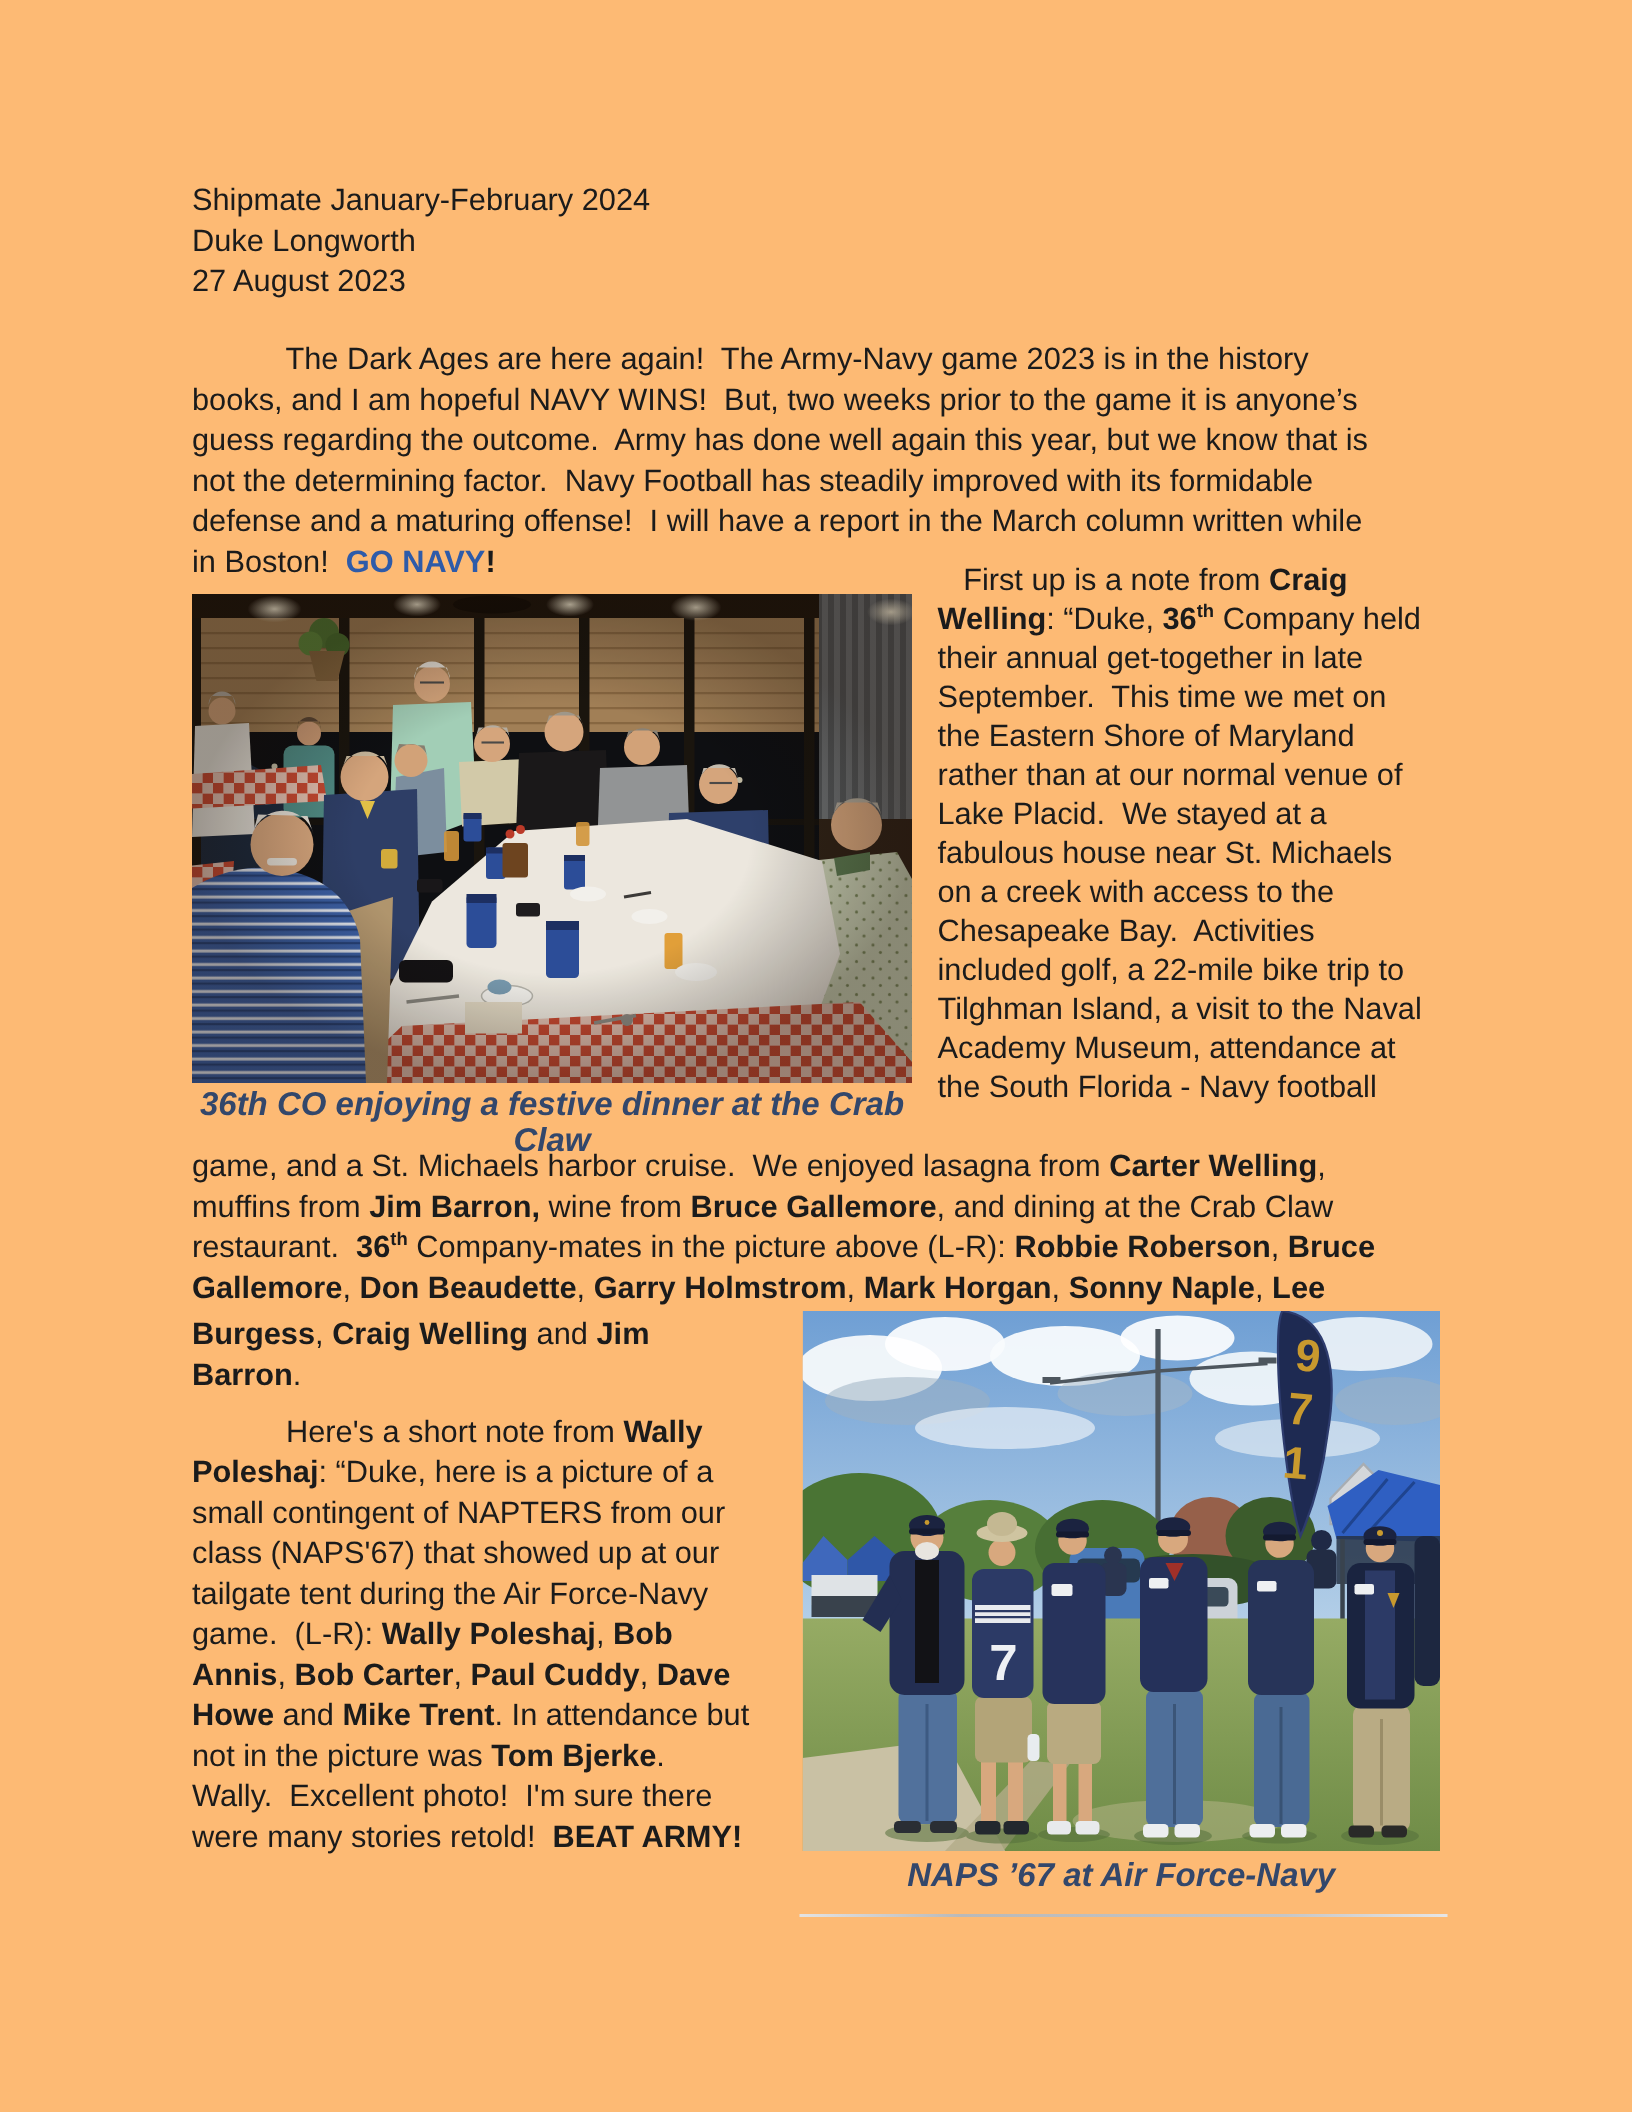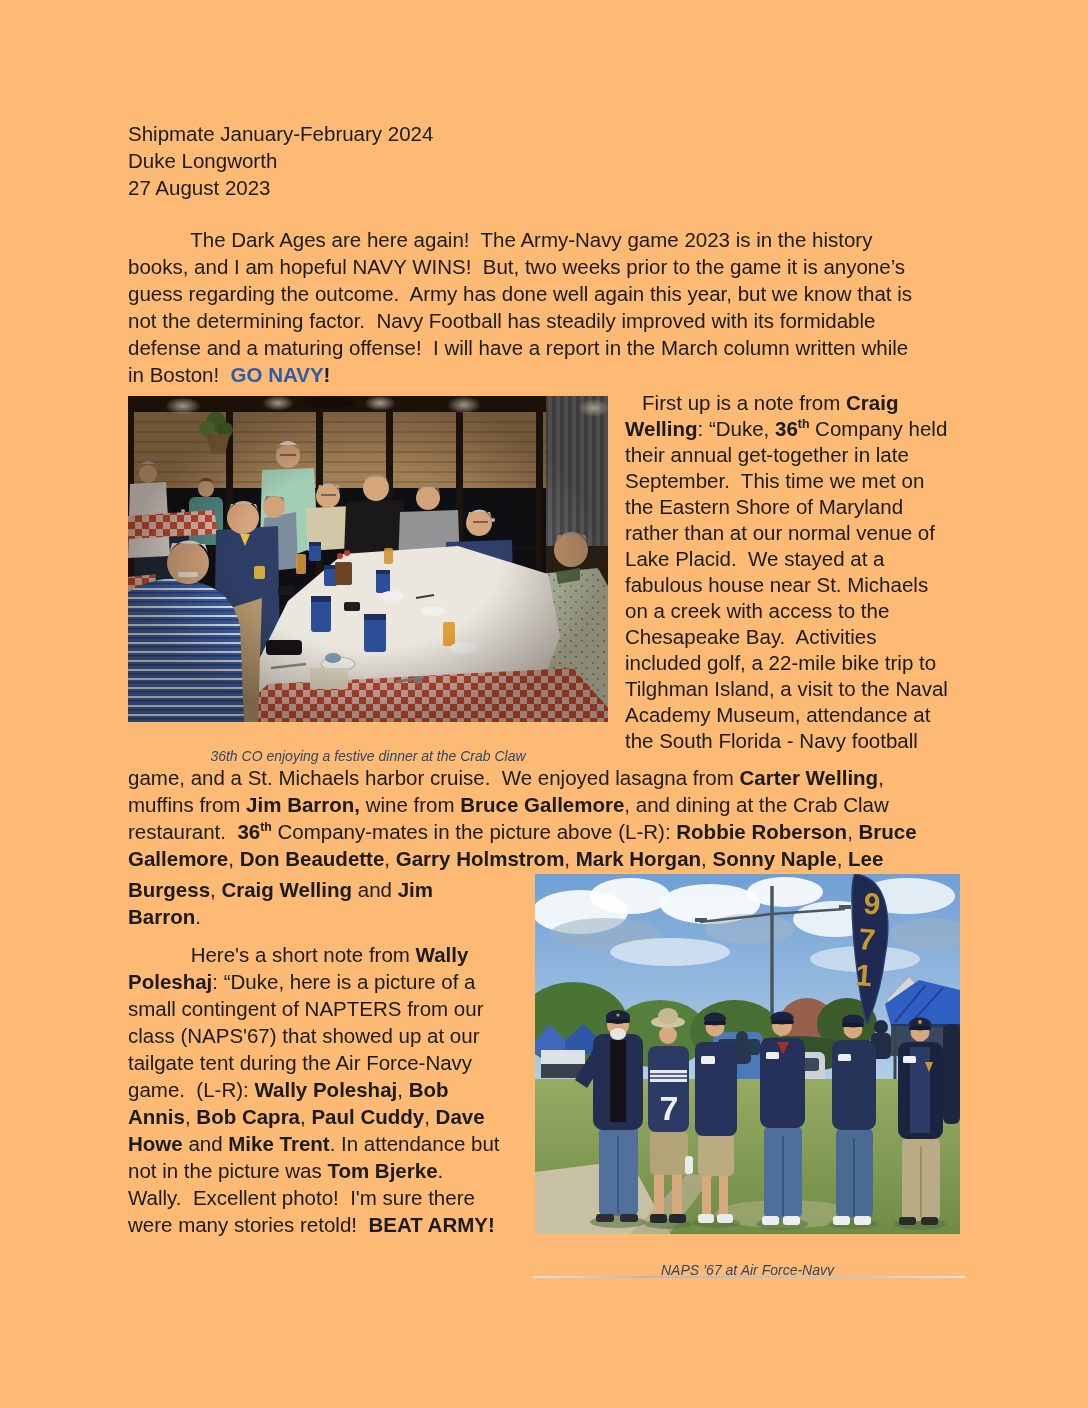--- a/index.html
+++ b/index.html
@@ -5,22 +5,22 @@
   html,body{margin:0;padding:0;background:#ffffff;}
   .page{position:relative;width:1088px;height:1408px;background:#fdba74;
         font-family:"Liberation Sans",sans-serif;color:#1b1b1b;overflow:hidden;}
   .hline{white-space:pre;font-size:20.5px;line-height:27px;}
   .tblock{position:absolute;font-size:20.5px;line-height:27px;}
   .tline{white-space:pre;}
   .tline .b{font-weight:700;}
   sup{font-size:0.6em;vertical-align:super;line-height:0;}
   .header{position:absolute;left:128px;top:120px;}
   .rcol{line-height:26px;}
-  .caption{position:absolute;text-align:center;font-weight:400;font-style:italic;
-           color:#33476b;font-size:14px;line-height:24px;margin-top:20px;}
+  .caption{position:absolute;text-align:center;font-weight:700;font-style:italic;
+           color:#33476b;font-size:22px;line-height:24px;}
   .photo{position:absolute;overflow:hidden;}
   .photo svg{display:block;}
   .divider{position:absolute;height:2px;
            background:linear-gradient(90deg,#e3e3e3,#b9b9b9 25%,#c6c6c6 75%,#e6e6e6);}
 </style>
 </head>
 <body>
 
 <div class="page">
 
@@ -236,21 +236,21 @@
         <rect x="50" y="176" width="20" height="5" rx="2.5" fill="#ece8e0"></rect>
       </g>
 
       <rect width="480" height="326" fill="url(#vig)"></rect>
       <rect width="480" height="326" fill="#5a3a1a" opacity="0.05"></rect>
     </svg>
   </div>
 
   <div class="caption" style="left:128px;top:724px;width:480px;">36th CO enjoying a festive dinner at the Crab Claw</div>
 
-  <div class="tblock rcol" style="left:625px;top:390px;width:345px;">
+  <div class="tblock rcol" style="left:625px;top:374px;width:345px;">
       <div class="tline"><span>   First up is a note from </span><span class="b">Craig</span></div>
       <div class="tline"><span class="b">Welling</span><span>: “Duke, </span><span class="b">36</span><sup class="b">th</sup><span> Company held</span></div>
       <div class="tline"><span>their annual get-together in late</span></div>
       <div class="tline"><span>September.  This time we met on</span></div>
       <div class="tline"><span>the Eastern Shore of Maryland</span></div>
       <div class="tline"><span>rather than at our normal venue of</span></div>
       <div class="tline"><span>Lake Placid.  We stayed at a</span></div>
       <div class="tline"><span>fabulous house near St. Michaels</span></div>
       <div class="tline"><span>on a creek with access to the</span></div>
       <div class="tline"><span>Chesapeake Bay.  Activities</span></div>
@@ -272,21 +272,21 @@
       <div class="tline"><span class="b">Barron</span><span>.</span></div>
     </div>
 
   <div class="tblock" style="left:128px;top:941px;width:400px;">
       <div class="tline"><span>           Here's a short note from </span><span class="b">Wally</span></div>
       <div class="tline"><span class="b">Poleshaj</span><span>: “Duke, here is a picture of a</span></div>
       <div class="tline"><span>small contingent of NAPTERS from our</span></div>
       <div class="tline"><span>class (NAPS'67) that showed up at our</span></div>
       <div class="tline"><span>tailgate tent during the Air Force-Navy</span></div>
       <div class="tline"><span>game.  (L-R): </span><span class="b">Wally Poleshaj</span><span>, </span><span class="b">Bob</span></div>
-      <div class="tline"><span class="b">Annis</span><span>, </span><span class="b">Bob Capra</span><span>, </span><span class="b">Paul Cuddy</span><span>, </span><span class="b">Dave</span></div>
+      <div class="tline"><span class="b">Annis</span><span>, </span><span class="b">Bob Carter</span><span>, </span><span class="b">Paul Cuddy</span><span>, </span><span class="b">Dave</span></div>
       <div class="tline"><span class="b">Howe</span><span> and </span><span class="b">Mike Trent</span><span>. In attendance but</span></div>
       <div class="tline"><span>not in the picture was </span><span class="b">Tom Bjerke</span><span>.</span></div>
       <div class="tline"><span>Wally.  Excellent photo!  I'm sure there</span></div>
       <div class="tline"><span>were many stories retold!  </span><span class="b">BEAT ARMY!</span></div>
     </div>
 
   <div class="photo" style="left:535px;top:874px;width:425px;height:360px;">
     <svg width="425" height="360" viewBox="0 0 425 360">
       <defs>
         <linearGradient id="sky" x1="0" y1="0" x2="0" y2="1">

